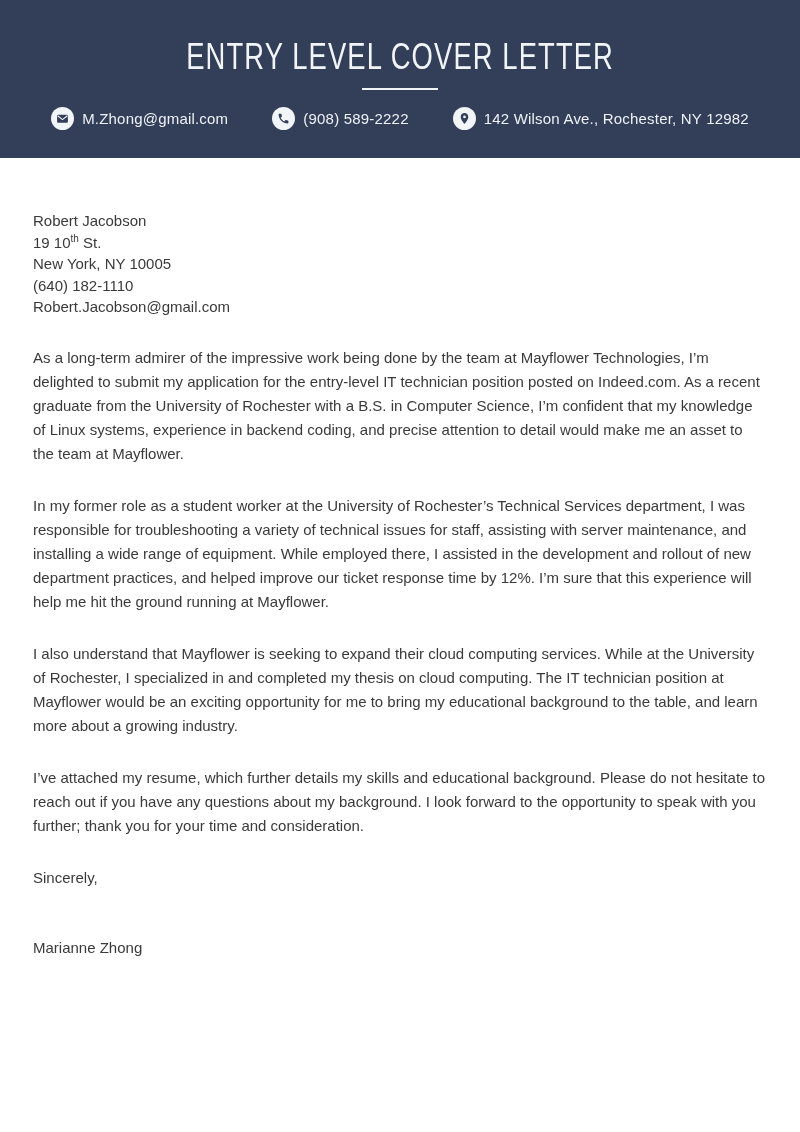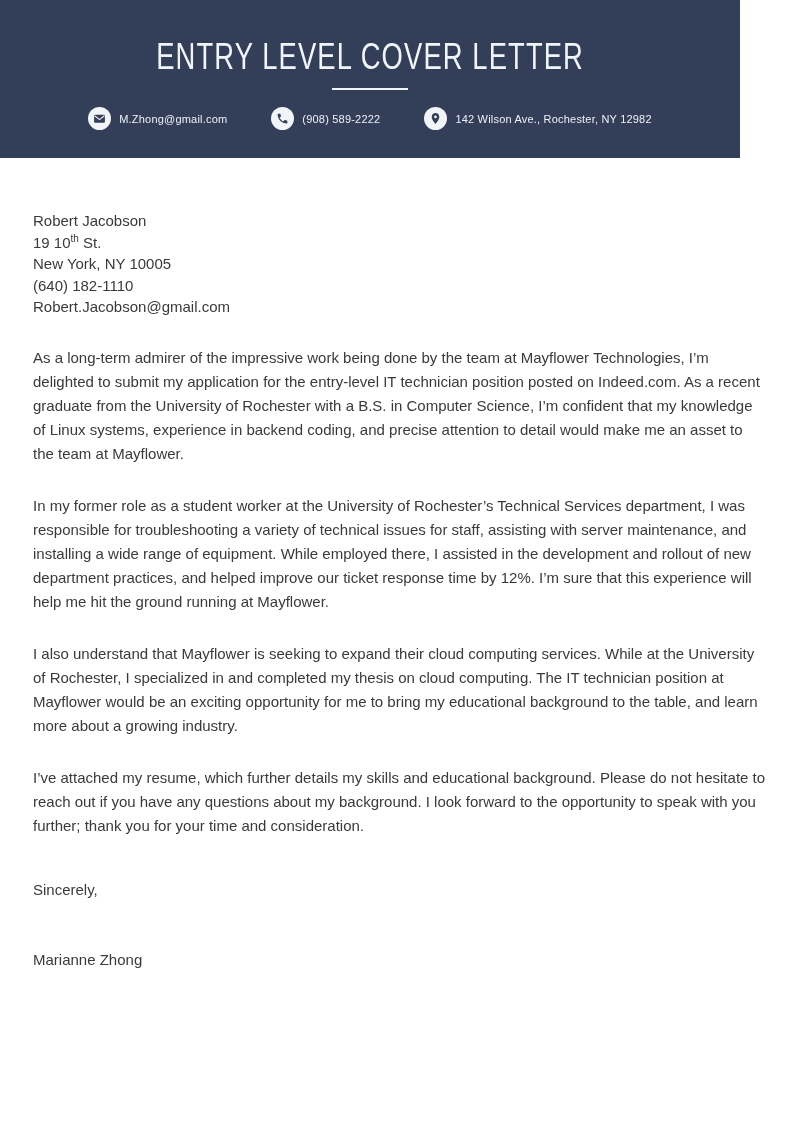--- a/index.html
+++ b/index.html
@@ -9,21 +9,21 @@
   }
   body {
     width: 800px;
     height: 1132px;
     font-family: "Liberation Sans", sans-serif;
     color: #3a3a3a;
     overflow: hidden;
   }
   
   .banner {
-    width: 740px;
+    width: 800px;
     height: 158px;
     background: #333e59;
     box-sizing: border-box;
     padding-top: 38px;
     text-align: center;
   }
   .banner-title {
     display: inline-block;
     font-size: 37px;
     line-height: 1;
@@ -61,21 +61,21 @@
     align-items: center;
     justify-content: center;
     flex: 0 0 auto;
   }
   .icon-circle svg {
     width: 13px;
     height: 13px;
     display: block;
   }
   .contact-text {
-    font-size: 11px;
+    font-size: 15px;
     color: #eef1f5;
     letter-spacing: 0.2px;
   }
   
   .letter {
     box-sizing: border-box;
     padding: 24px 33px 0 33px;
     font-size: 15px;
   }
   .date-line {
@@ -91,21 +91,21 @@
   }
   .salutation {
     margin-top: 27px;
     line-height: 24px;
   }
   .paragraph {
     margin-top: 28px;
     line-height: 24px;
   }
   .closing {
-    margin-top: 40px;
+    margin-top: 28px;
     line-height: 24px;
   }
   .signature {
     margin-top: 46px;
     line-height: 24px;
   }
 </style>
 </head>
 <body>
 

